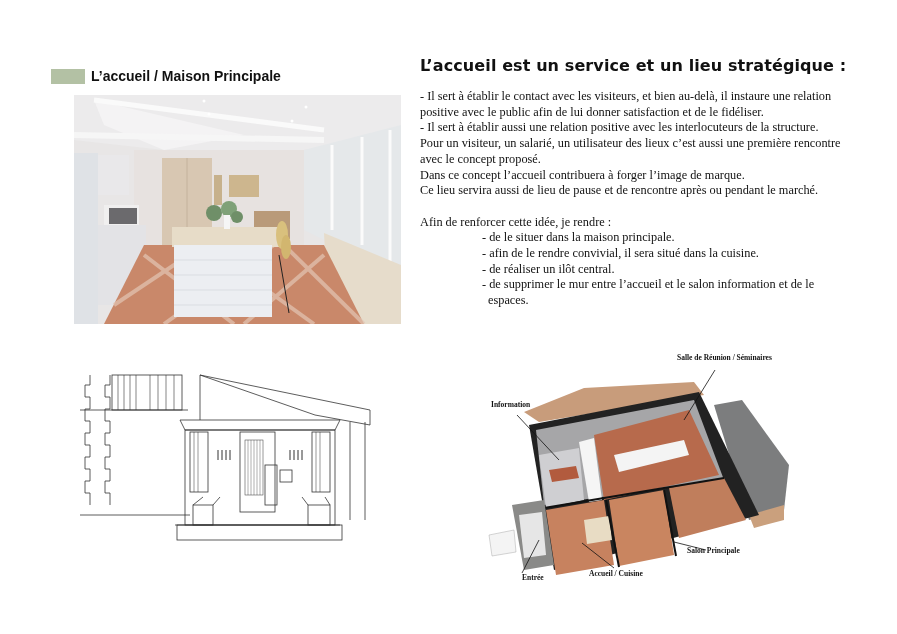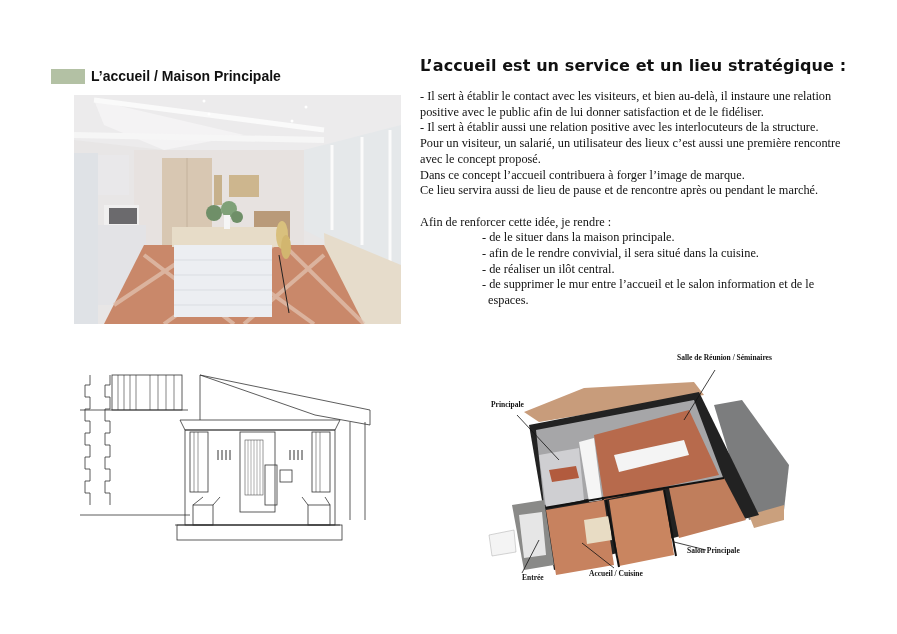--- a/index.html
+++ b/index.html
@@ -207,21 +207,21 @@
 
     <g stroke="#111" stroke-width="0.8">
       <line x1="231" y1="10" x2="200" y2="60"></line>
       <line x1="33" y1="55" x2="75" y2="100"></line>
       <line x1="190" y1="182" x2="222" y2="190"></line>
       <line x1="98" y1="183" x2="130" y2="208"></line>
       <line x1="38" y1="213" x2="55" y2="180"></line>
     </g>
   </svg>
   <span class="plan-label" style="left:193px; top:-7px;text-align:right;">Salle de Réunion / Séminaires</span>
-  <span class="plan-label" style="left:7px; top:40px;">Principale</span>
+  <span class="plan-label" style="left:7px; top:40px;">Information</span>
   <span class="plan-label" style="left:203px; top:186px;">Salon Principale</span>
   <span class="plan-label" style="left:105px; top:209px;">Accueil / Cuisine</span>
   <span class="plan-label" style="left:23px; top:213px;margin-left:15px;">Entrée</span>
 </div>
 
 <div class="abs main-heading">L’accueil est un service et un lieu stratégique :</div>
 
 <div class="abs text-block">
   <p>- Il sert à établir le contact avec les visiteurs, et bien au-delà, il instaure une relation</p>
   <p>positive avec le public afin de lui donner satisfaction et de le fidéliser.</p>

